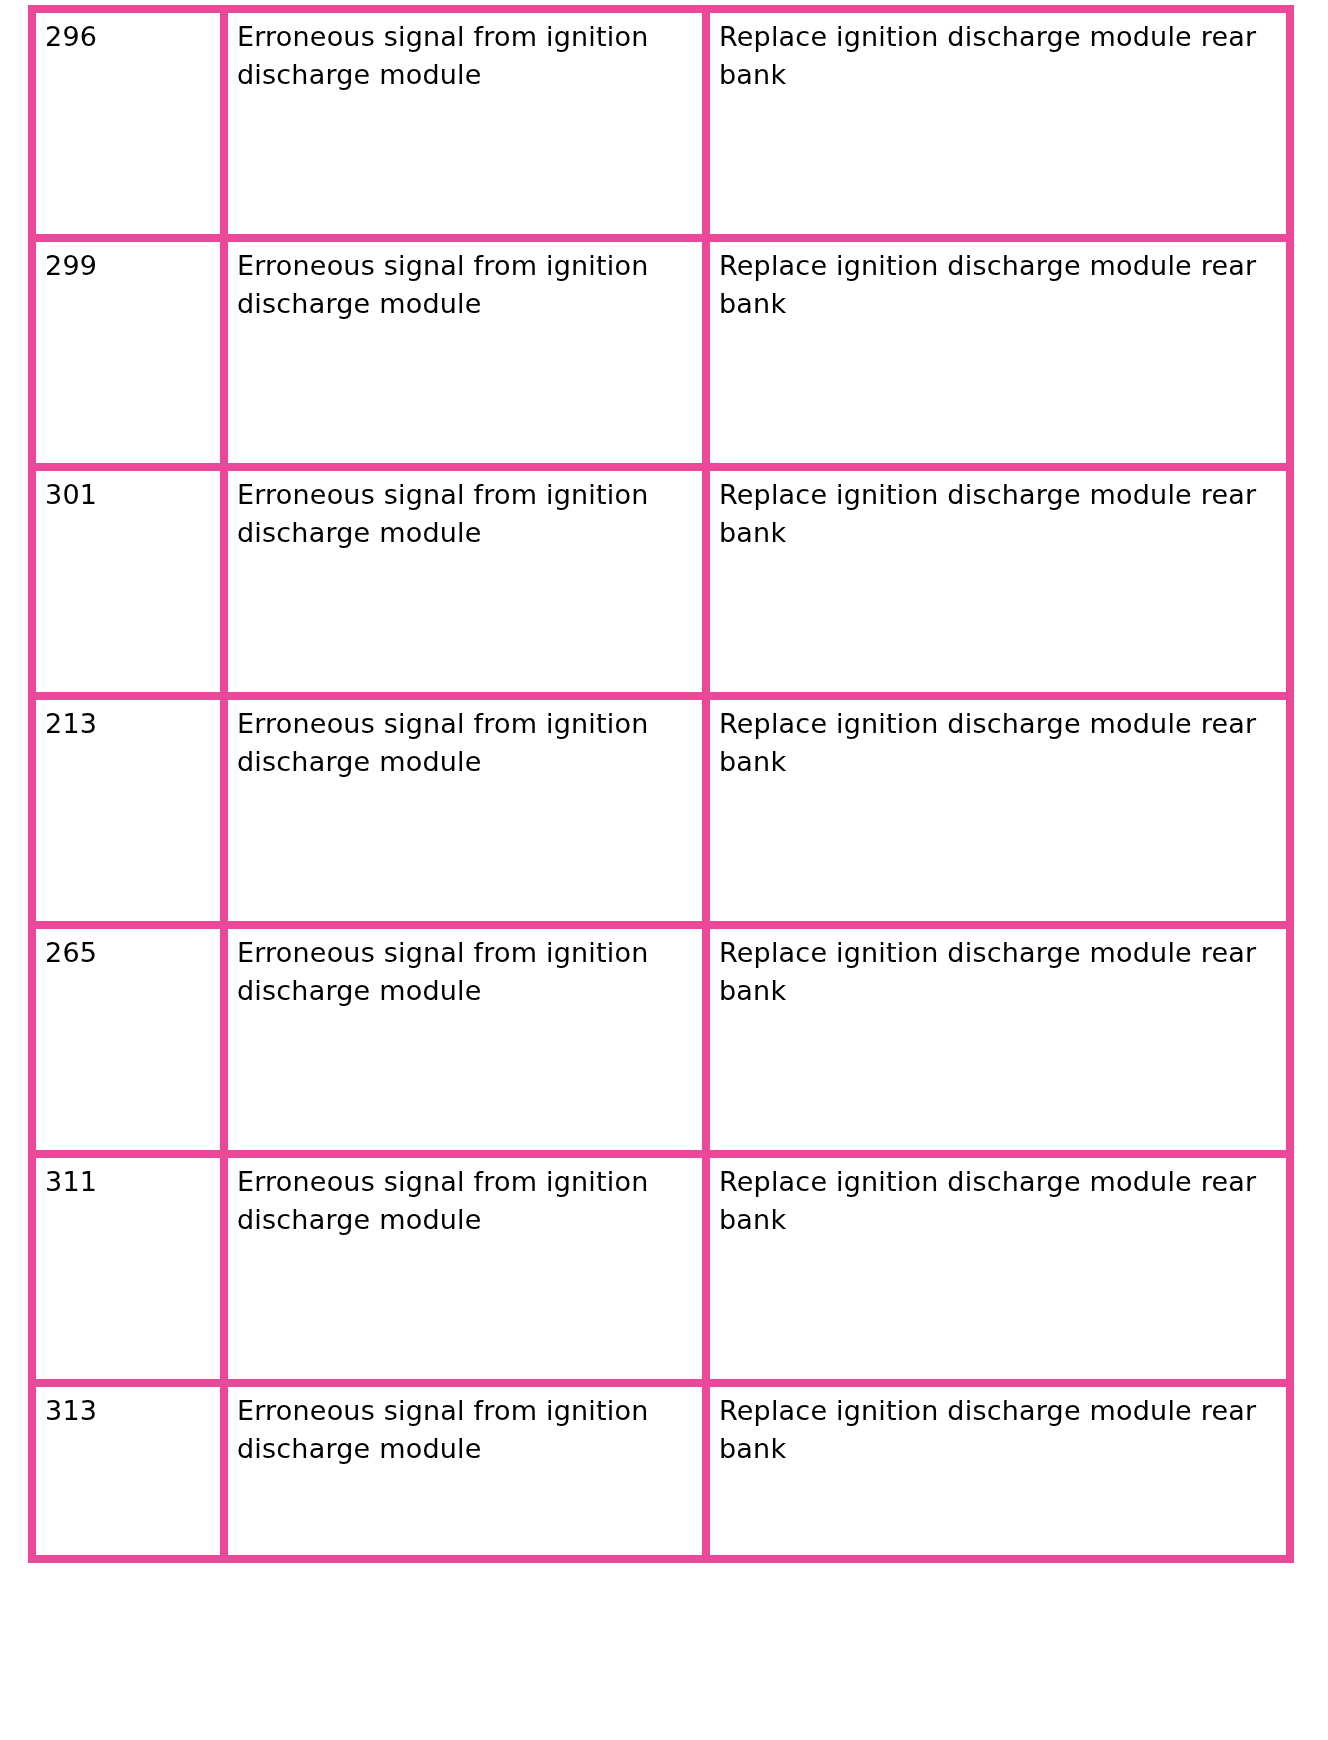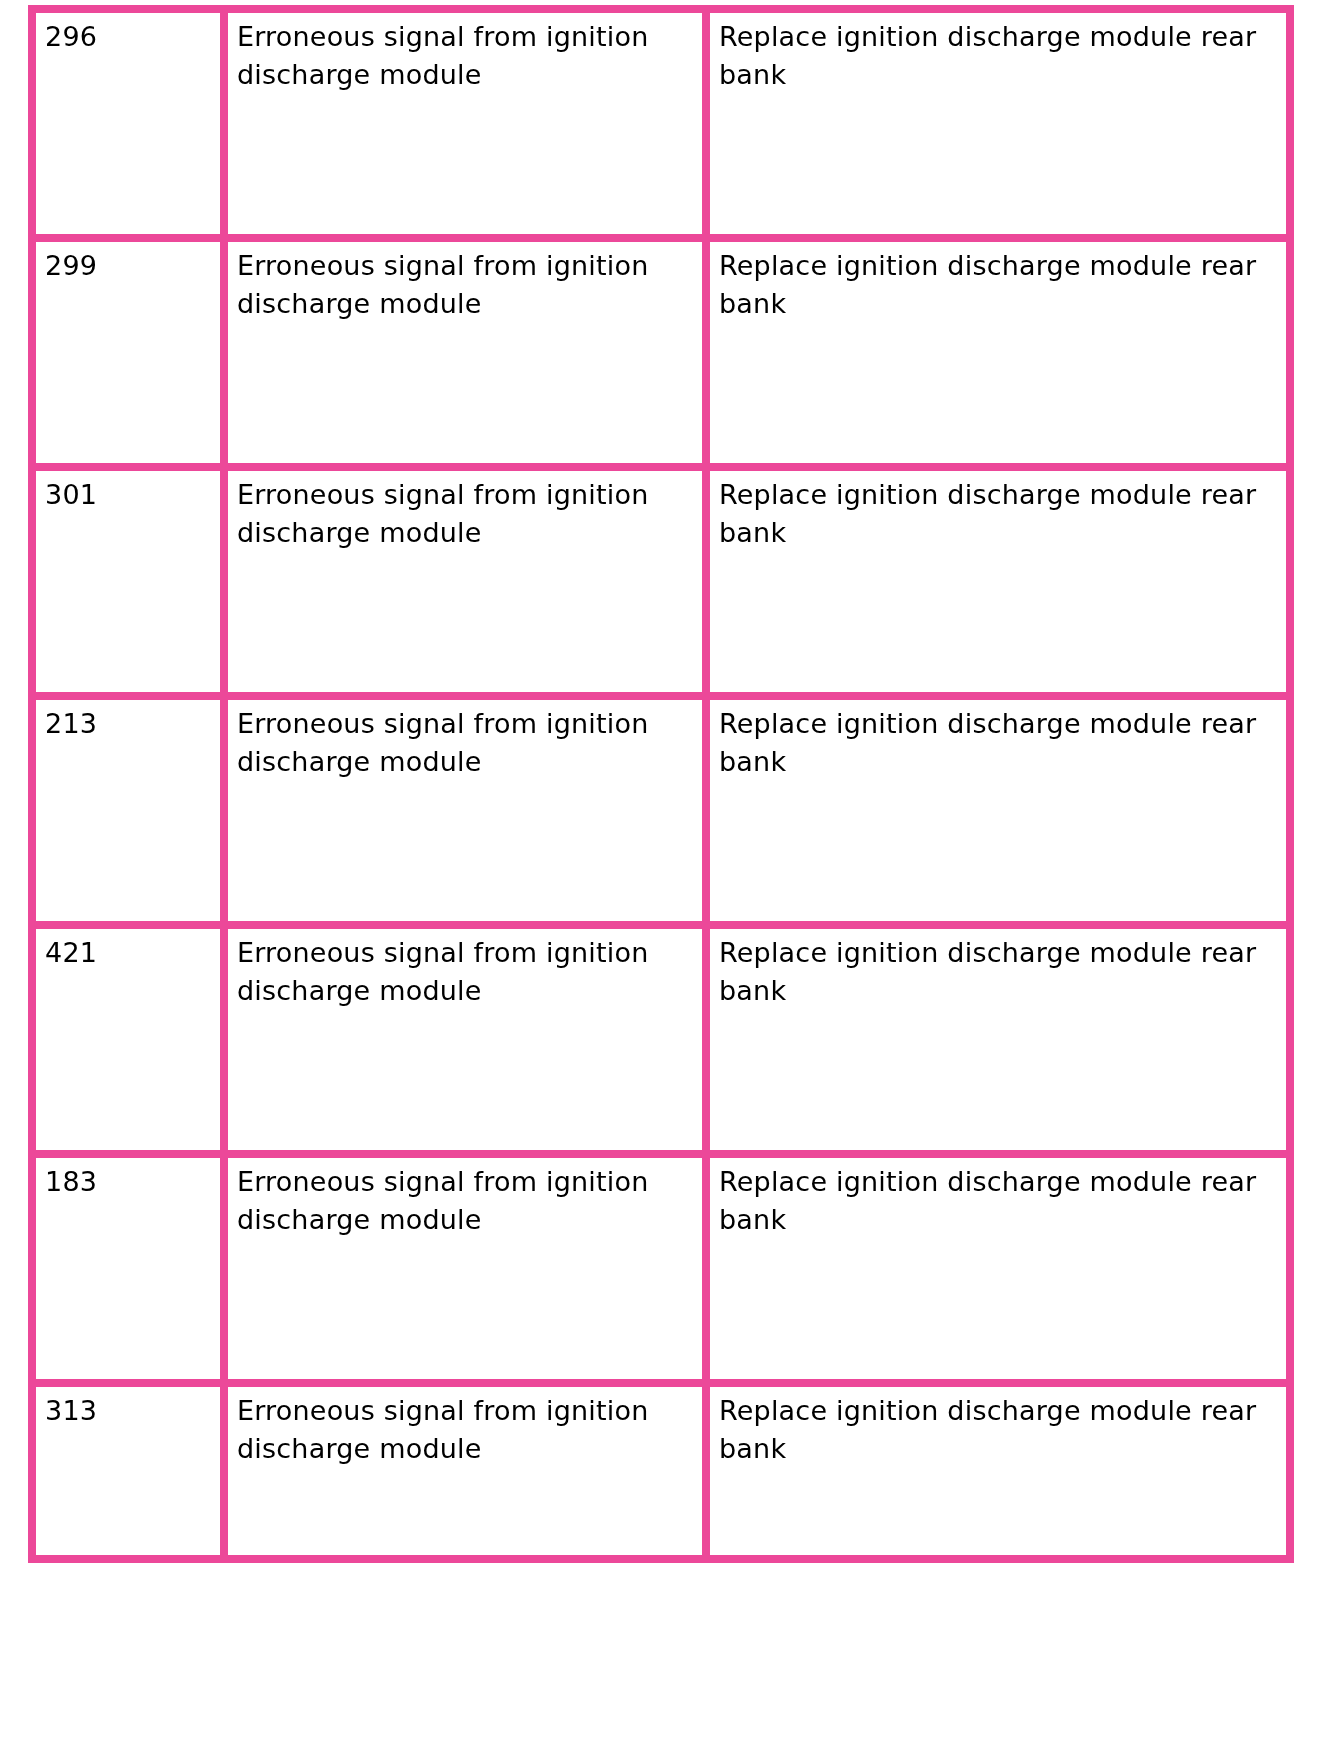--- a/index.html
+++ b/index.html
@@ -66,26 +66,26 @@
         <td>301</td>
         <td>Erroneous signal from ignition discharge module</td>
         <td>Replace ignition discharge module rear bank</td>
       </tr>
       <tr>
         <td>213</td>
         <td>Erroneous signal from ignition discharge module</td>
         <td>Replace ignition discharge module rear bank</td>
       </tr>
       <tr>
-        <td>421</td>
+        <td>265</td>
         <td>Erroneous signal from ignition discharge module</td>
         <td>Replace ignition discharge module rear bank</td>
       </tr>
       <tr>
-        <td>183</td>
+        <td>311</td>
         <td>Erroneous signal from ignition discharge module</td>
         <td>Replace ignition discharge module rear bank</td>
       </tr>
       <tr>
         <td>313</td>
         <td>Erroneous signal from ignition discharge module</td>
         <td>Replace ignition discharge module rear bank</td>
       </tr>
     </tbody>
 </table>

